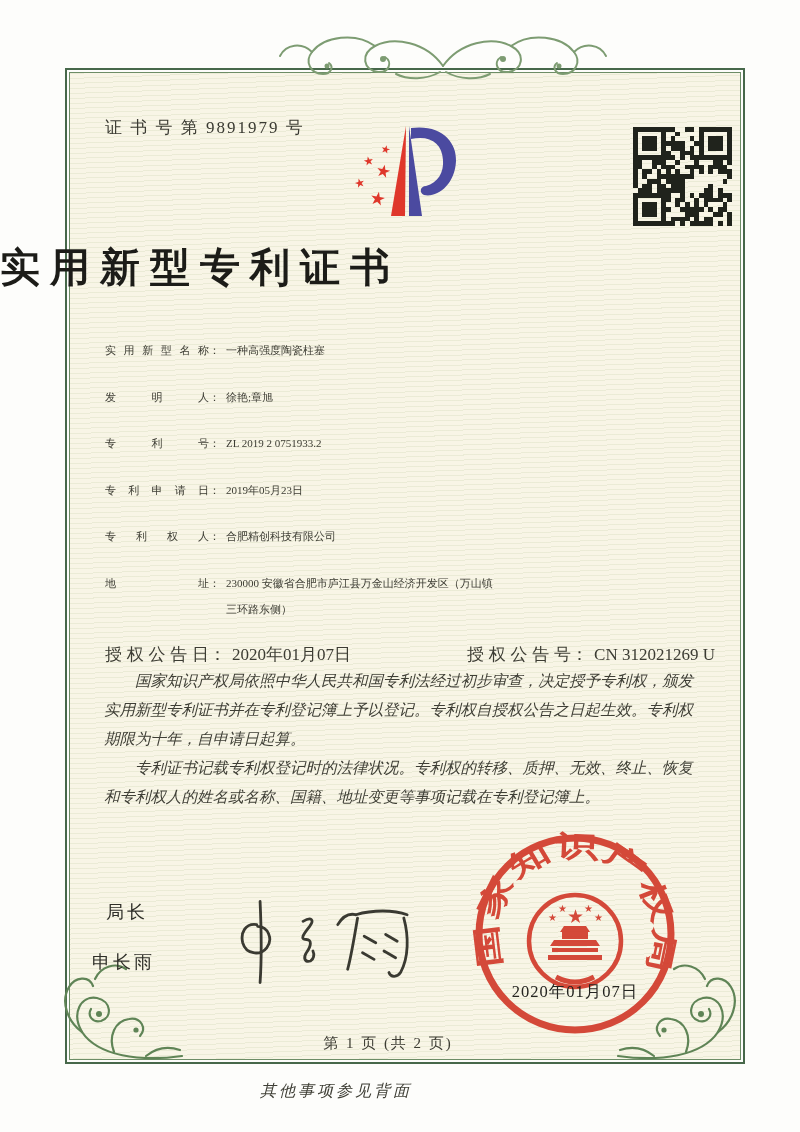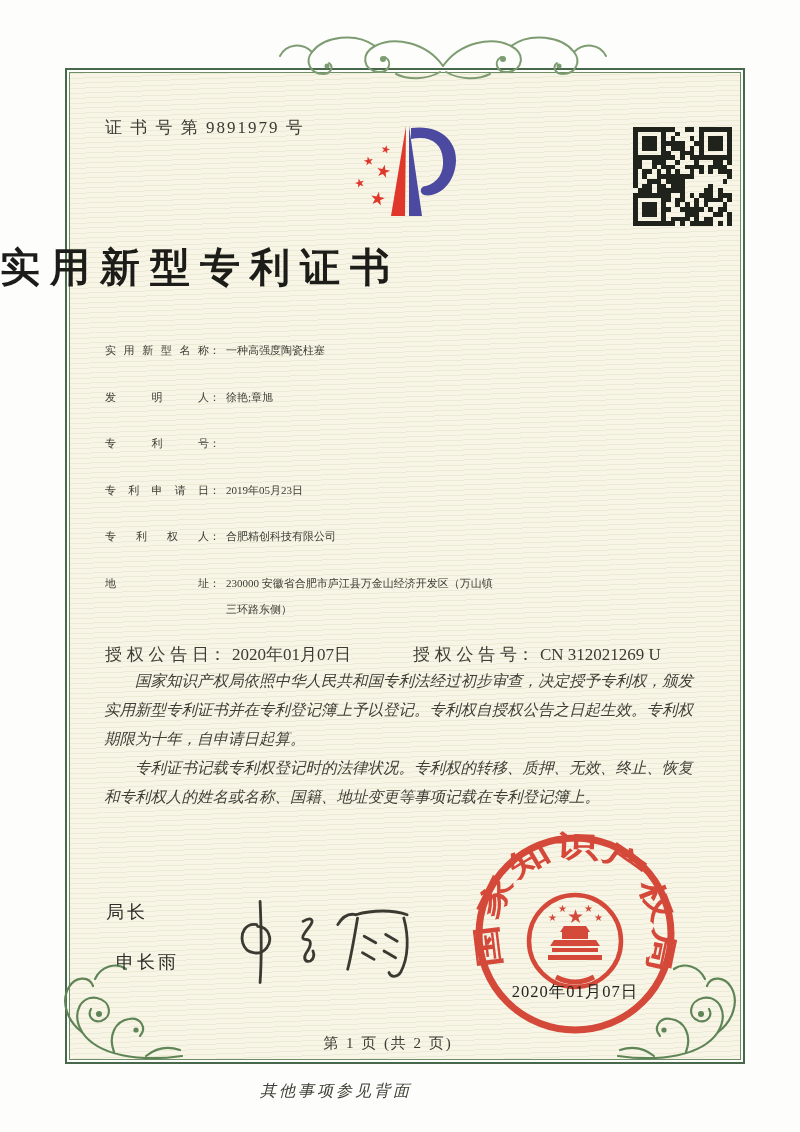--- a/index.html
+++ b/index.html
@@ -38,32 +38,32 @@
     text-align:left;font-size:40px;font-weight:bold;
     letter-spacing:10px;color:#1c1c18;
   }
 
   .fields{position:absolute;left:105px;top:337px;width:610px;}
   .field-row{display:flex;align-items:flex-start;margin-bottom:20.5px;
     font-size:11px;color:#3c3c33;line-height:26px;}
   .field-label{display:inline-block;width:104px;text-align:justify;text-align-last:justify;}
   .field-colon{display:inline-block;margin-right:6px;}
   .field-value{display:inline-block;max-width:460px;}
-  .grant-row{display:flex;font-size:17px;color:#3c3c33;line-height:26px;margin-top:1px;}
+  .grant-row{display:flex;font-size:17px;color:#3c3c33;line-height:26px;margin-top:1px;justify-content:space-between;}
   .grant-col2{margin-left:62px;display:flex;}
 
   .paragraphs{
     position:absolute;left:104px;top:666px;width:600px;
     font-size:15.5px;line-height:29px;color:#3f3f36;
     font-style:italic;
   }
   .paragraphs p{margin:0;text-indent:2em;}
 
   .signer-title{position:absolute;left:106px;top:900px;font-size:18px;color:#2e2e28;letter-spacing:3px;text-align:center;}
-  .signer-name{position:absolute;left:116px;top:950px;font-size:18px;color:#2e2e28;letter-spacing:3px;}
+  .signer-name{position:absolute;left:92px;top:950px;font-size:18px;color:#2e2e28;letter-spacing:3px;}
   .signature{position:absolute;left:232px;top:896px;width:190px;height:92px;}
 
   .seal{position:absolute;left:472px;top:831px;width:206px;height:206px;opacity:.92;}
   .seal-date{
     position:absolute;left:472px;top:981px;width:206px;text-align:center;
     font-size:16.5px;color:#242420;letter-spacing:1px;z-index:3;
   }
 
   .pagination{
     position:absolute;left:0;top:1034px;width:776px;text-align:center;
@@ -409,20 +409,21 @@
       <span class="field-value">一种高强度陶瓷柱塞</span>
     </div>
     <div class="field-row">
       <span class="field-label">发明人</span>
         <span class="field-colon">：</span>
       <span class="field-value">徐艳;章旭</span>
     </div>
     <div class="field-row">
       <span class="field-label">专利号</span>
         <span class="field-colon">：</span>
+      <span class="field-value">ZL 2019 2 0751933.2</span>
     </div>
     <div class="field-row">
       <span class="field-label">专利申请日</span>
         <span class="field-colon">：</span>
       <span class="field-value">2019年05月23日</span>
     </div>
     <div class="field-row">
       <span class="field-label">专利权人</span>
         <span class="field-colon">：</span>
       <span class="field-value">合肥精创科技有限公司</span>

